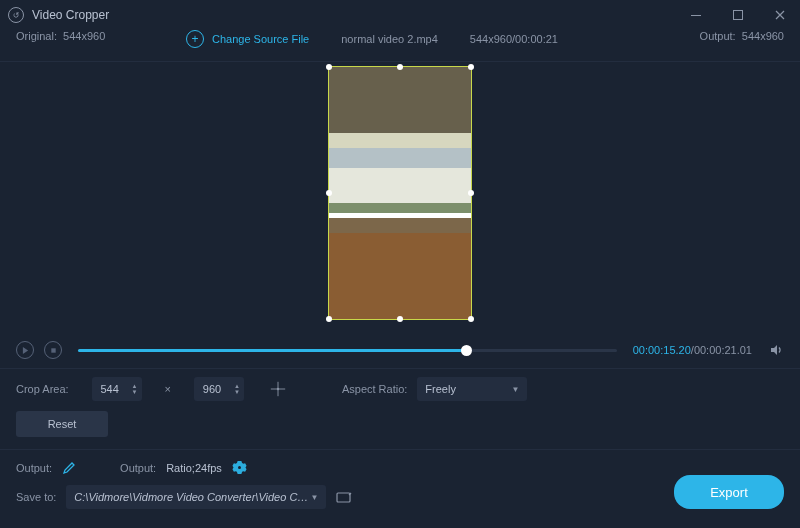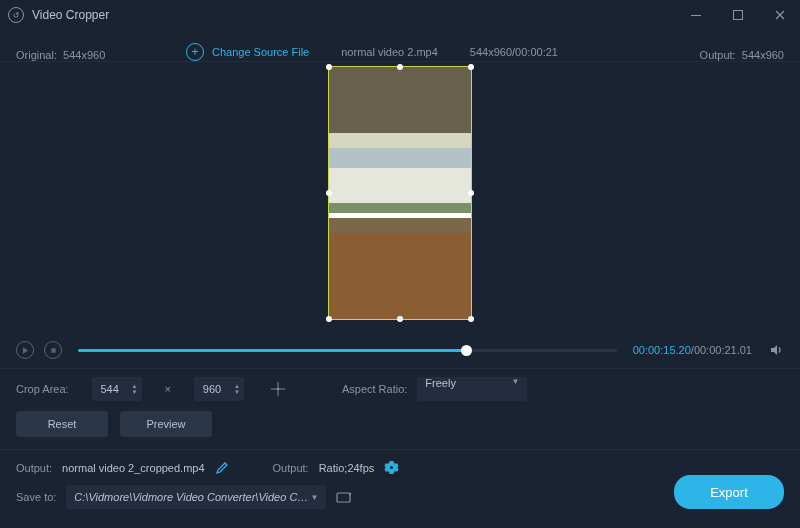--- a/index.html
+++ b/index.html
@@ -4,21 +4,21 @@
 <style>
   * { box-sizing: border-box; margin: 0; padding: 0; font-family: -apple-system, BlinkMacSystemFont, "Segoe UI", Arial, sans-serif; }
   body { width: 800px; height: 528px; background: #1a2332; color: #8a94a6; font-size: 12px; overflow: hidden; user-select: none; }
   .titlebar { height: 30px; display: flex; align-items: center; padding: 1px 8px; background: #1a2332; }
   .titlebar .app-icon { width: 16px; height: 16px; border: 1.5px solid #8a94a6; border-radius: 50%; display: flex; align-items: center; justify-content: center; font-size: 8px; color: #8a94a6; margin-right: 8px; }
   .titlebar .app-icon::after { content: "↺"; }
   .titlebar .title { color: #b8c1d1; font-size: 12px; flex: 1; }
   .win-controls { display: flex; gap: 18px; align-items: center; }
   .win-btn { width: 24px; height: 24px; display: flex; align-items: center; justify-content: center; color: #8a94a6; cursor: pointer; }
   .win-btn svg { width: 12px; height: 12px; }
-  .infobar { height: 32px; display: flex; align-items: flex-end; padding: 0 16px; font-size: 11px; color: #8a94a6; background: #1a2332; border-bottom: 1px solid #232d3f; }
+  .infobar { height: 32px; display: flex; align-items: flex-start; padding: 0 16px; font-size: 11px; color: #8a94a6; background: #1a2332; border-bottom: 1px solid #232d3f; }
   .infobar .left { width: 140px; }
   .infobar .center { flex: 1; display: flex; align-items: center; justify-content: flex-start; gap: 32px; padding-left: 30px; }
   .change-src { display: flex; align-items: center; gap: 8px; color: #2db5e8; cursor: pointer; }
   .change-src .plus-circ { width: 18px; height: 18px; border: 1.5px solid #2db5e8; border-radius: 50%; display: flex; align-items: center; justify-content: center; }
   .change-src .plus-circ::after { content: "+"; color: #2db5e8; font-size: 12px; line-height: 1; }
   .infobar .right { width: 140px; text-align: right; }
   .preview-area { height: 270px; display: flex; align-items: flex-start; justify-content: center; padding-top: 4px; background: #1a2332; position: relative; }
   .crop-frame { position: relative; width: 144px; height: 254px; border: 1px solid #c8d84a; }
   .thumb { width: 100%; height: 100%; background:
      linear-gradient(180deg, #67604c 0 26%, #d7d7bf 26% 32%, #b4c1c6 32% 40%, #e5e7dc 40% 54%, #7c8f6b 54% 58%, #ffffff 58% 60%, #7c674a 60% 66%, #8a5d33 66% 100%);
@@ -39,21 +39,21 @@
   .controls { padding: 8px 16px 12px; border-top: 1px solid #232d3f; }
   .row1 { display: flex; align-items: center; gap: 23px; font-size: 11px; }
   .lbl { color: #8a94a6; }
   .spin { display: flex; align-items: center; background: #232d3f; border-radius: 3px; height: 24px; }
   .spin input { width: 36px; background: transparent; border: none; color: #b8c1d1; text-align: center; font-size: 11px; outline: none; }
   .spin .arrows { display: flex; flex-direction: column; padding: 0 4px; gap: 0; }
   .spin .arrows span { font-size: 6px; line-height: 6px; color: #8a94a6; cursor: pointer; }
   .x-sep { color: #8a94a6; }
   .center-btn { width: 22px; height: 22px; display: flex; align-items: center; justify-content: center; color: #8a94a6; cursor: pointer; }
   .aspect { margin-left: 30px; display: flex; align-items: center; gap: 10px; }
-  .select { display: flex; justify-content: space-between; background: #232d3f; width: 110px; height: 24px; padding: 0 8px; border-radius: 3px; font-size: 11px; color: #b8c1d1; cursor: pointer; }
+  .select { display: flex; align-items: center; justify-content: space-between; background: #232d3f; width: 110px; height: 24px; padding: 0 8px; border-radius: 3px; font-size: 11px; color: #b8c1d1; cursor: pointer; }
   .select .caret { font-size: 8px; color: #8a94a6; }
   .row2 { display: flex; gap: 12px; margin-top: 10px; }
   .btn-dark { background: #2a3548; color: #b8c1d1; height: 26px; width: 92px; display: flex; align-items: center; justify-content: center; font-size: 11px; border-radius: 3px; cursor: pointer; }
   .bottombar { border-top: 1px solid #232d3f; padding: 10px 16px 12px; display: flex; align-items: center; gap: 16px; background: #1a2332; }
   .bcol { display: flex; flex-direction: column; gap: 10px; }
   .brow { display: flex; align-items: center; gap: 10px; font-size: 11px; }
   .brow .val { color: #b8c1d1; }
   .edit-ic, .gear-ic, .open-ic { color: #2db5e8; cursor: pointer; display: flex; align-items: center; }
   .savepath { background: #232d3f; height: 24px; width: 260px; display: flex; align-items: center; justify-content: space-between; padding: 0 8px; border-radius: 3px; color: #b8c1d1; cursor: pointer; font-style: italic; }
   .export-btn { margin-left: auto; background: #2db5e8; color: #fff; width: 110px; height: 34px; display: flex; align-items: center; justify-content: center; border-radius: 16px; font-size: 13px; cursor: pointer; align-self: flex-end; }
@@ -170,29 +170,27 @@
     <div class="aspect">
       <span class="lbl">Aspect Ratio:</span>
       <div class="select">
         <span>Freely</span>
         <span class="caret">▼</span>
       </div>
     </div>
   </div>
   <div class="row2">
     <div class="btn-dark">Reset</div>
-    <div class="btn-dark">Preview</div>
   </div>
 </div>
 
 <div class="bottombar">
   <div class="bcol">
     <div class="brow">
       <span>Output:</span>
-      <span class="val">normal video 2_cropped.mp4</span>
       <span class="edit-ic">
         <svg width="14" height="14" viewBox="0 0 14 14" fill="none" stroke="#2db5e8" stroke-width="1.3">
             <path d="M2 12l1-3 7-7 2 2-7 7-3 1z"></path>
           </svg>
       </span>
       <span style="width:24px"></span>
       <span>Output:</span>
       <span class="val">Ratio;24fps</span>
       <span class="gear-ic">
         <svg width="15" height="15" viewBox="0 0 16 16" fill="#2db5e8">

